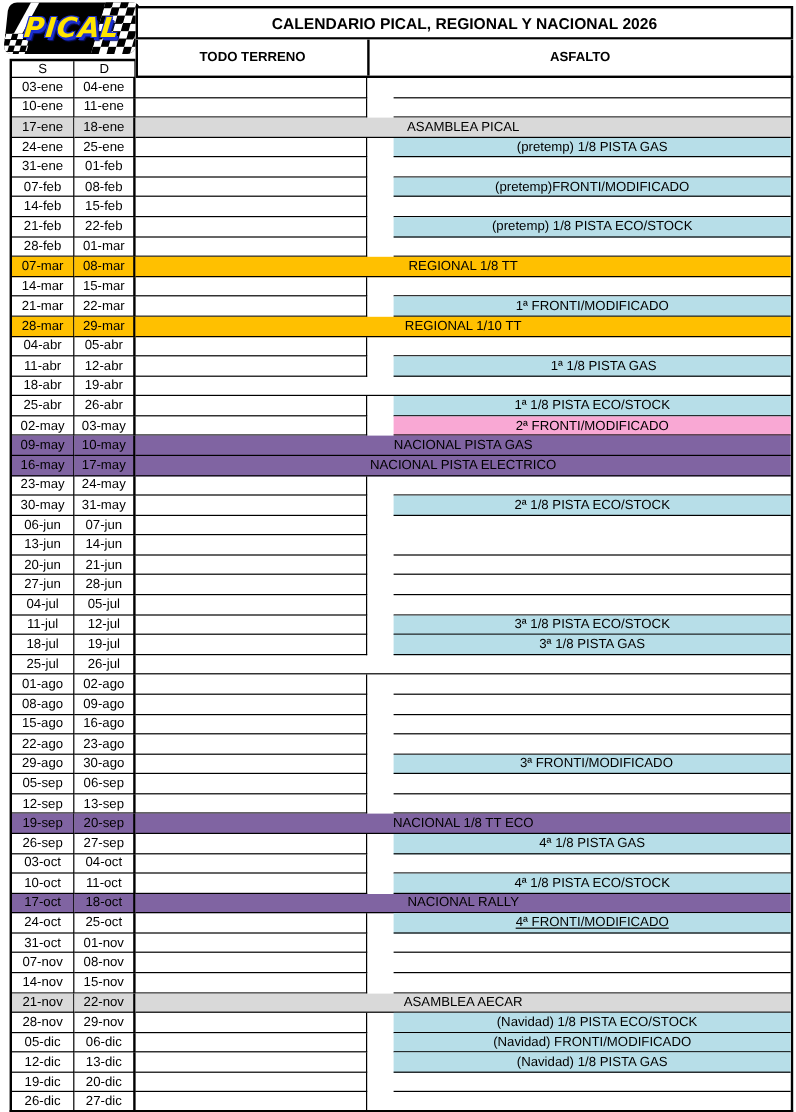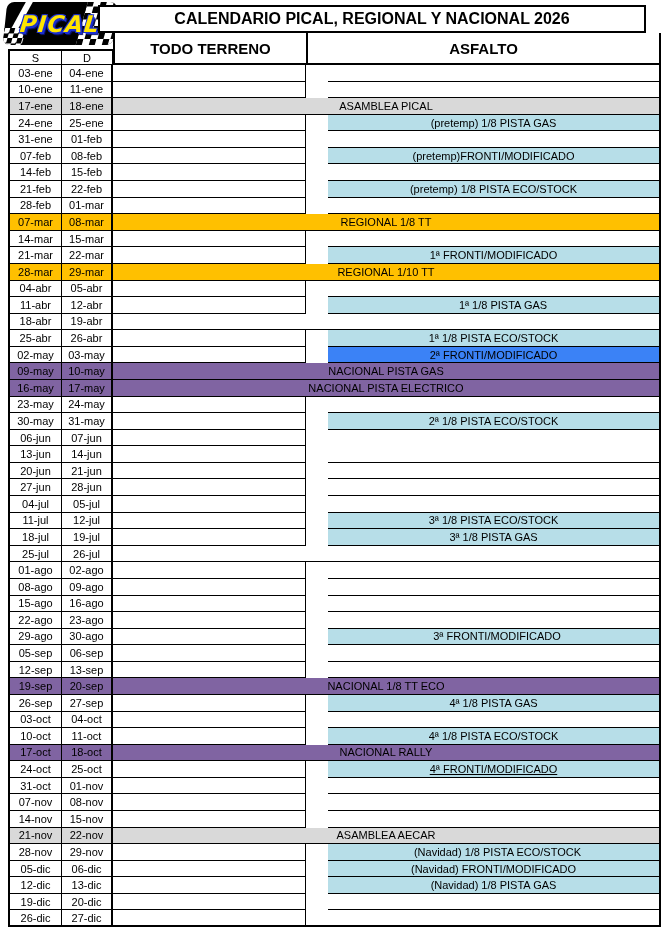--- a/index.html
+++ b/index.html
@@ -18,29 +18,29 @@
         background-image:conic-gradient(#fff 25%,#000 0 50%,#fff 0 75%,#000 0);
         background-size:10px 10px;transform:skewX(-10deg);}
   .logo-text{position:absolute;inset:0;z-index:3;display:flex;align-items:center;justify-content:center;
         font-family:"DejaVu Sans",sans-serif;font-style:italic;font-weight:bold;
         font-size:23px;letter-spacing:1px;color:var(--logo-yellow,#ffe500);
         text-shadow:-1px -1px 0 var(--logo-blue,#1b2fd0),1px -1px 0 var(--logo-blue,#1b2fd0),
                     -1px 1px 0 var(--logo-blue,#1b2fd0),1px 1px 0 var(--logo-blue,#1b2fd0),
                      2px 2px 0 var(--logo-blue,#1b2fd0),3px 3px 1px #0c1578;}
 
   
-  .title-box{position:absolute;left:98px;top:5px;width:548px;height:28px;
+  .title-box{position:absolute;left:113px;top:5px;width:548px;height:28px;
         box-sizing:border-box;border:2px solid #000;
         display:flex;align-items:center;justify-content:center;
-        font-weight:bold;font-size:16px;background:#fff;}
+        font-weight:bold;font-size:13px;background:#fff;}
   .cat-box{position:absolute;left:113px;top:33px;width:548px;height:32px;
         box-sizing:border-box;border:2px solid #000;border-top:none;
         display:grid;grid-template-columns:193px 1fr;background:#fff;}
   .cat-cell{display:flex;align-items:center;justify-content:center;
-        font-weight:bold;font-size:15px;box-sizing:border-box;}
+        font-weight:bold;font-size:11px;box-sizing:border-box;}
   .cat-cell.tt{border-right:2px solid #000;}
   .sd-header{position:absolute;left:8px;top:49px;width:105px;height:16px;
         box-sizing:border-box;border:1px solid #000;border-left-width:2px;border-top-width:2px;
         display:grid;grid-template-columns:52px 1fr;background:#fff;}
   .sd-cell{display:flex;align-items:center;justify-content:center;font-size:11px;box-sizing:border-box;}
   .sd-cell.s{border-right:1px solid #000;}
 
   
   .rows{position:absolute;left:8px;top:65px;width:653px;height:862px;
         box-sizing:border-box;border-left:2px solid #000;border-right:2px solid #000;
@@ -173,21 +173,21 @@
       <div class="row">
         <div class="c s">25-abr</div>
         <div class="c d">26-abr</div>
         <div class="c tt"></div>
         <div class="c asf" style="background: rgb(183, 222, 232);">1ª 1/8 PISTA ECO/STOCK</div>
       </div>
       <div class="row">
         <div class="c s">02-may</div>
         <div class="c d">03-may</div>
         <div class="c tt"></div>
-        <div class="c asf" style="background: #3b82f6;">2ª FRONTI/MODIFICADO</div>
+        <div class="c asf" style="background: #f9a8d4;">2ª FRONTI/MODIFICADO</div>
       </div>
       <div class="row">
         <div class="c s" style="background: rgb(128, 100, 162);">09-may</div>
         <div class="c d" style="background: rgb(128, 100, 162);">10-may</div>
         <div class="c span" style="background: rgb(128, 100, 162);">NACIONAL PISTA GAS</div>
       </div>
       <div class="row">
         <div class="c s" style="background: rgb(128, 100, 162);">16-may</div>
         <div class="c d" style="background: rgb(128, 100, 162);">17-may</div>
         <div class="c span" style="background: rgb(128, 100, 162);">NACIONAL PISTA ELECTRICO</div>

